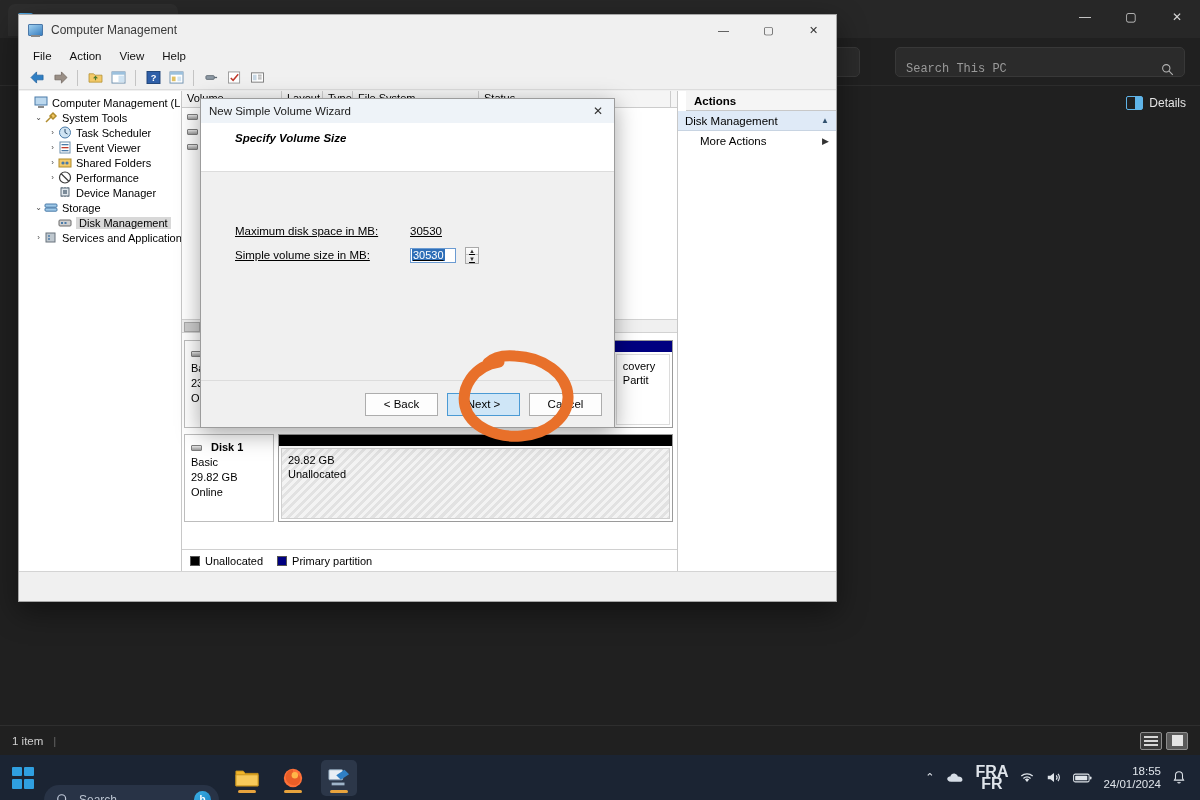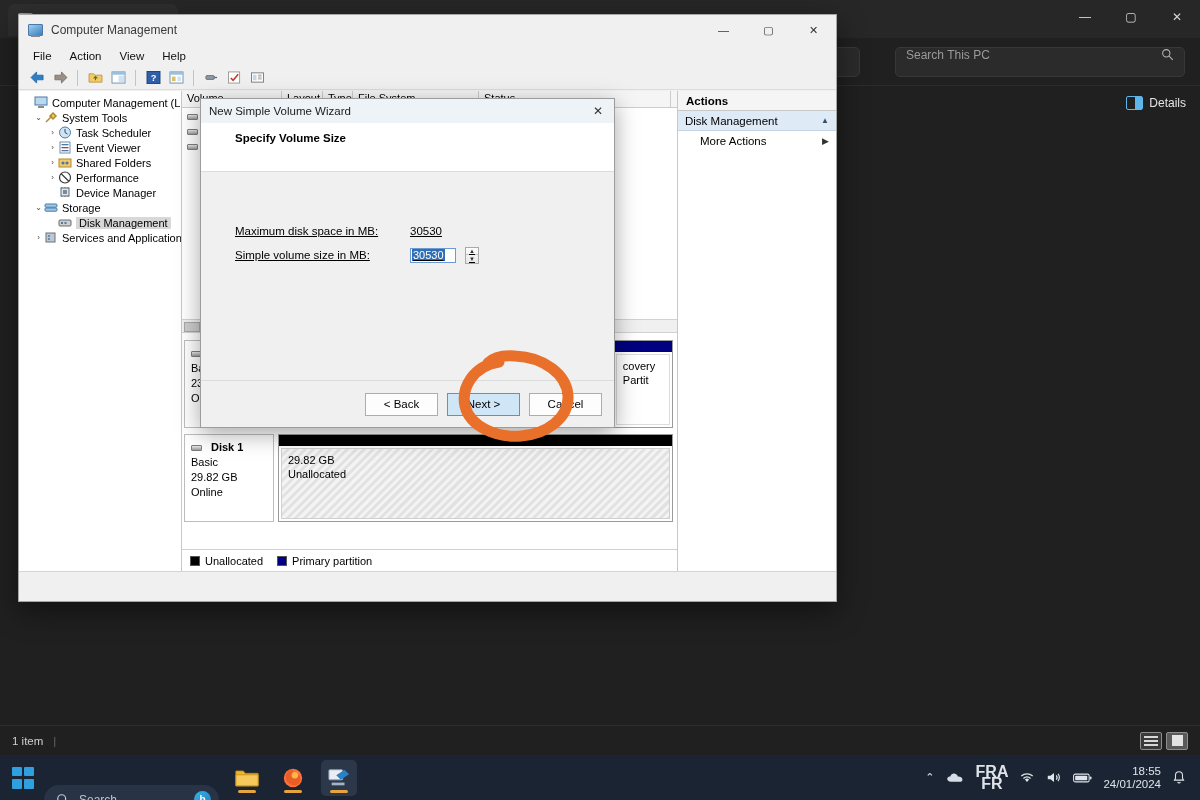--- a/index.html
+++ b/index.html
@@ -31,21 +31,21 @@
   #exp-wincontrols { position: absolute; right: 0; top: 0; display: flex; }
   .wc { width: 46px; height: 34px; display: flex; align-items: center; justify-content: center; font-size: 12px; color: #d6d6d6; }
   #exp-toolbar { height: 48px; position: relative; background: #202020; border-bottom: 1px solid #2c2c2c; }
   #exp-addr {
     position: absolute; left: 300px; top: 9px; width: 560px; height: 30px;
     background: #2b2b2b; border: 1px solid #383838; border-radius: 5px;
   }
   #exp-search {
     position: absolute; left: 895px; top: 9px; width: 290px; height: 30px;
     background: #2b2b2b; border: 1px solid #383838; border-radius: 5px;
-    display: flex; align-items: flex-start; padding: 0 10px; font-size: 12px; color: #9a9a9a;
+    display: flex; align-items: flex-end; padding: 0 10px; font-size: 12px; color: #9a9a9a; font-family: Liberation Mono, monospace;
   }
   #exp-search .s-ph { flex: 1 1 auto; }
   #exp-cmdbar { height: 42px; position: relative; background: #202020; }
   #exp-details {
     position: absolute; right: 14px; top: 10px;
     display: flex; align-items: center; gap: 6px; font-size: 12px; color: #e4e4e4;
   }
   .details-glyph { width: 17px; height: 14px; border: 1.5px solid #5fb4e8; border-radius: 2px; display: flex; }
   .details-glyph i { display: block; width: 50%; height: 100%; }
   .details-glyph i:last-child { background: #5fb4e8; }
@@ -118,37 +118,37 @@
   .part.primary .topbar { background: #000080; }
   .part.primary .body { background: #fff; border: 1px solid #dcdcdc; }
 
   #cm-legend { position: absolute; left: 0; right: 0; bottom: 0; height: 22px; background: #fff; border-top: 1px solid #d0d0d0; display: flex; align-items: center; gap: 14px; padding-left: 8px; font-size: 11px; }
   .lg { display: flex; align-items: center; gap: 5px; }
   .lg .sw { width: 10px; height: 10px; border: 1px solid #555; }
   .sw.black { background: #000; } .sw.navy { background: #000080; }
 
   
   #cm-actions { width: 158px; flex: 0 0 158px; background: #fff; }
-  #act-title { height: 20px; background: #f5f5f5; border-bottom: 1px solid #c8c8c8; display: flex; align-items: center; padding-left: 8px; font-weight: bold; font-size: 11.5px; }
+  #act-title { height: 20px; background: #f5f5f5; border-bottom: 1px solid #c8c8c8; display: flex; align-items: center; padding-left: 8px; font-weight: bold; font-size: 11.5px; margin-left: 8px; }
   .act-head { height: 20px; background: #dfeaf7; border-bottom: 1px solid #c8d4e2; display: flex; align-items: center; padding: 0 7px; font-size: 11.5px; }
   .act-head .caret { margin-left: auto; font-size: 8px; color: #31516f; }
   .act-item { height: 20px; display: flex; align-items: center; padding: 0 7px 0 22px; font-size: 11.5px; }
   .act-item .arrow { margin-left: auto; font-size: 9px; color: #333; }
 
   #cm-status { position: absolute; left: 0; right: 0; bottom: 0; height: 30px; background: #f0f0f0; border-top: 1px solid #d4d4d4; }
 
   
   #wiz {
     position: absolute; left: 200px; top: 98px; width: 415px; height: 330px;
     background: #f0f0f0; border: 1px solid #9c9c9c; box-shadow: 0 6px 22px rgba(0,0,0,.35);
   }
   #wiz-title { height: 24px; background: #eef3f8; display: flex; align-items: center; padding: 0 8px; position: relative; font-size: 11.5px; color: #1b1b1b; }
   #wiz-close { position: absolute; right: 6px; top: 3px; width: 20px; height: 18px; display: flex; align-items: center; justify-content: center; font-size: 12px; color: #333; }
   #wiz-head { background: #fff; border-bottom: 1px solid #dcdcdc; padding: 9px 12px 11px 34px; }
-  #wiz-head .h1 { font-weight: bold; font-size: 11.5px; margin-bottom: 16px; }
+  #wiz-head .h1 { font-weight: bold; font-size: 11.5px; margin-bottom: 16px; font-style: italic; }
   #wiz-head .h2 { font-size: 11.5px; padding-left: 20px; }
   #wiz-body { position: absolute; left: 0; right: 0; top: 76px; bottom: 47px; background: #f0f0f0; padding: 44px 0 0 34px; }
   .frow { display: flex; align-items: center; height: 24px; font-size: 11.5px; text-decoration: underline; }
   .frow .flab { width: 175px; flex: 0 0 175px; }
   .frow .fval { }
   .spin { display: flex; align-items: center; }
   .spin .fieldbox {
     width: 46px; height: 15px; border: 1px solid #6b9bd2; background: #fff;
     font-size: 11px; line-height: 13px; padding: 0 1px;
   }

